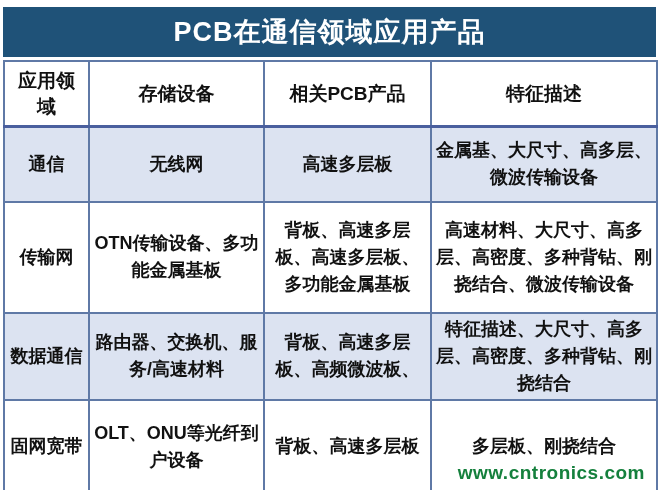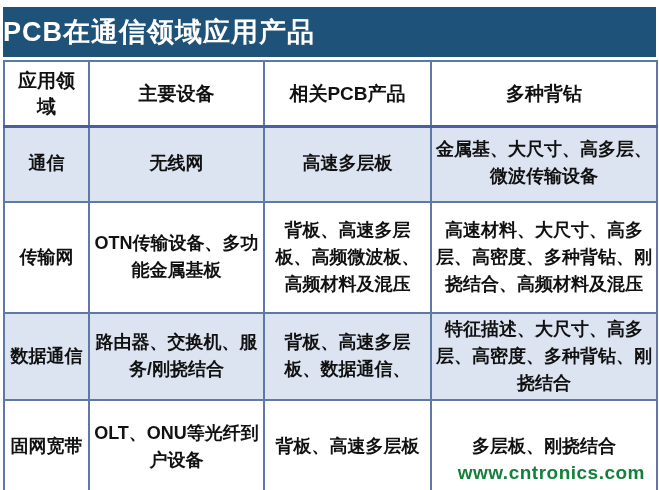--- a/index.html
+++ b/index.html
@@ -13,20 +13,21 @@
   }
   .title-bar {
     position: absolute;
     left: 3px;
     top: 7px;
     width: 653px;
     height: 50px;
     background: #1F5278;
     display: flex;
     align-items: center;
+    justify-content: center;
   }
   .title-text {
     color: #ffffff;
     font-size: 27px;
     font-weight: bold;
     letter-spacing: 1px;
   }
   table.pcb-table {
     position: absolute;
     left: 3px;
@@ -50,21 +51,21 @@
     font-size: 19px;
     height: 59px;
     border-bottom: 3px solid #4A5F9E;
   }
   .pcb-table td {
     font-size: 18px;
     line-height: 1.5;
     background: #ffffff;
   }
   .pcb-table tr.alt td { background: #DCE3F1; }
-  .row-1 { height: 75px; font-family: Liberation Mono, monospace; }
+  .row-1 { height: 75px; }
   .row-2 { height: 111px; }
   .row-3 { height: 84px; }
   .row-4 { height: 94px; }
   .watermark {
     position: absolute;
     right: 14px;
     bottom: 6px;
     font-size: 19px;
     font-weight: bold;
     color: #15803d;
@@ -84,42 +85,42 @@
   <table class="pcb-table">
     <colgroup>
       <col style="width:85px">
       <col style="width:175px">
       <col style="width:167px">
       <col style="width:226px">
     </colgroup>
     <thead>
       <tr>
         <th>应用领域</th>
-        <th>主要设备</th>
+        <th>存储设备</th>
         <th>相关PCB产品</th>
-        <th>多种背钻</th>
+        <th>特征描述</th>
       </tr>
     </thead>
     <tbody>
       <tr class="alt row-1">
         <td>通信</td>
         <td>无线网</td>
         <td>高速多层板</td>
         <td>金属基、大尺寸、高多层、微波传输设备</td>
       </tr>
       <tr class="row-2">
         <td>传输网</td>
         <td>OTN传输设备、多功能金属基板</td>
-        <td>背板、高速多层板、高频微波板、高频材料及混压</td>
-        <td>高速材料、大尺寸、高多层、高密度、多种背钻、刚挠结合、高频材料及混压</td>
+        <td>背板、高速多层板、高速多层板、多功能金属基板</td>
+        <td>高速材料、大尺寸、高多层、高密度、多种背钻、刚挠结合、微波传输设备</td>
       </tr>
       <tr class="alt row-3">
         <td>数据通信</td>
-        <td>路由器、交换机、服务/刚挠结合</td>
-        <td>背板、高速多层板、数据通信、</td>
+        <td>路由器、交换机、服务/高速材料</td>
+        <td>背板、高速多层板、高频微波板、</td>
         <td>特征描述、大尺寸、高多层、高密度、多种背钻、刚挠结合</td>
       </tr>
       <tr class="row-4">
         <td>固网宽带</td>
         <td>OLT、ONU等光纤到户设备</td>
         <td>背板、高速多层板</td>
         <td>多层板、刚挠结合</td>
       </tr>
     </tbody>
   </table>

